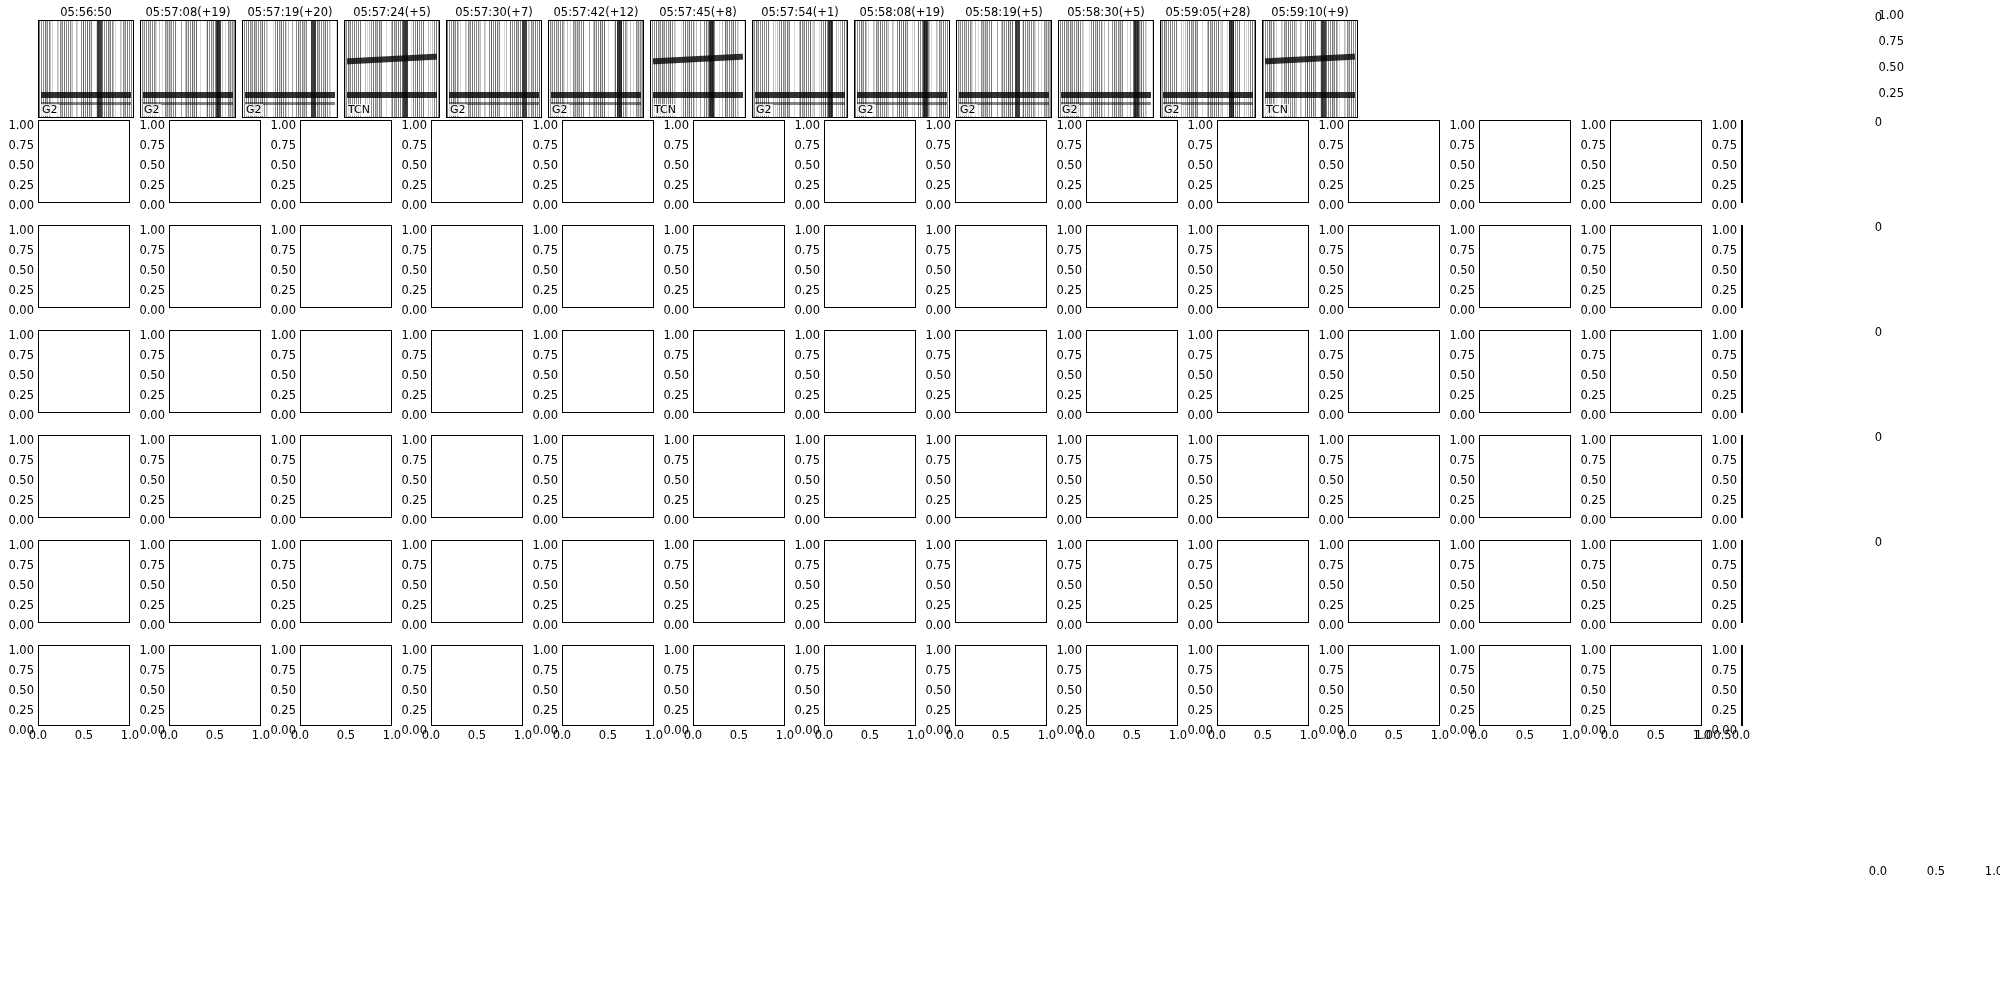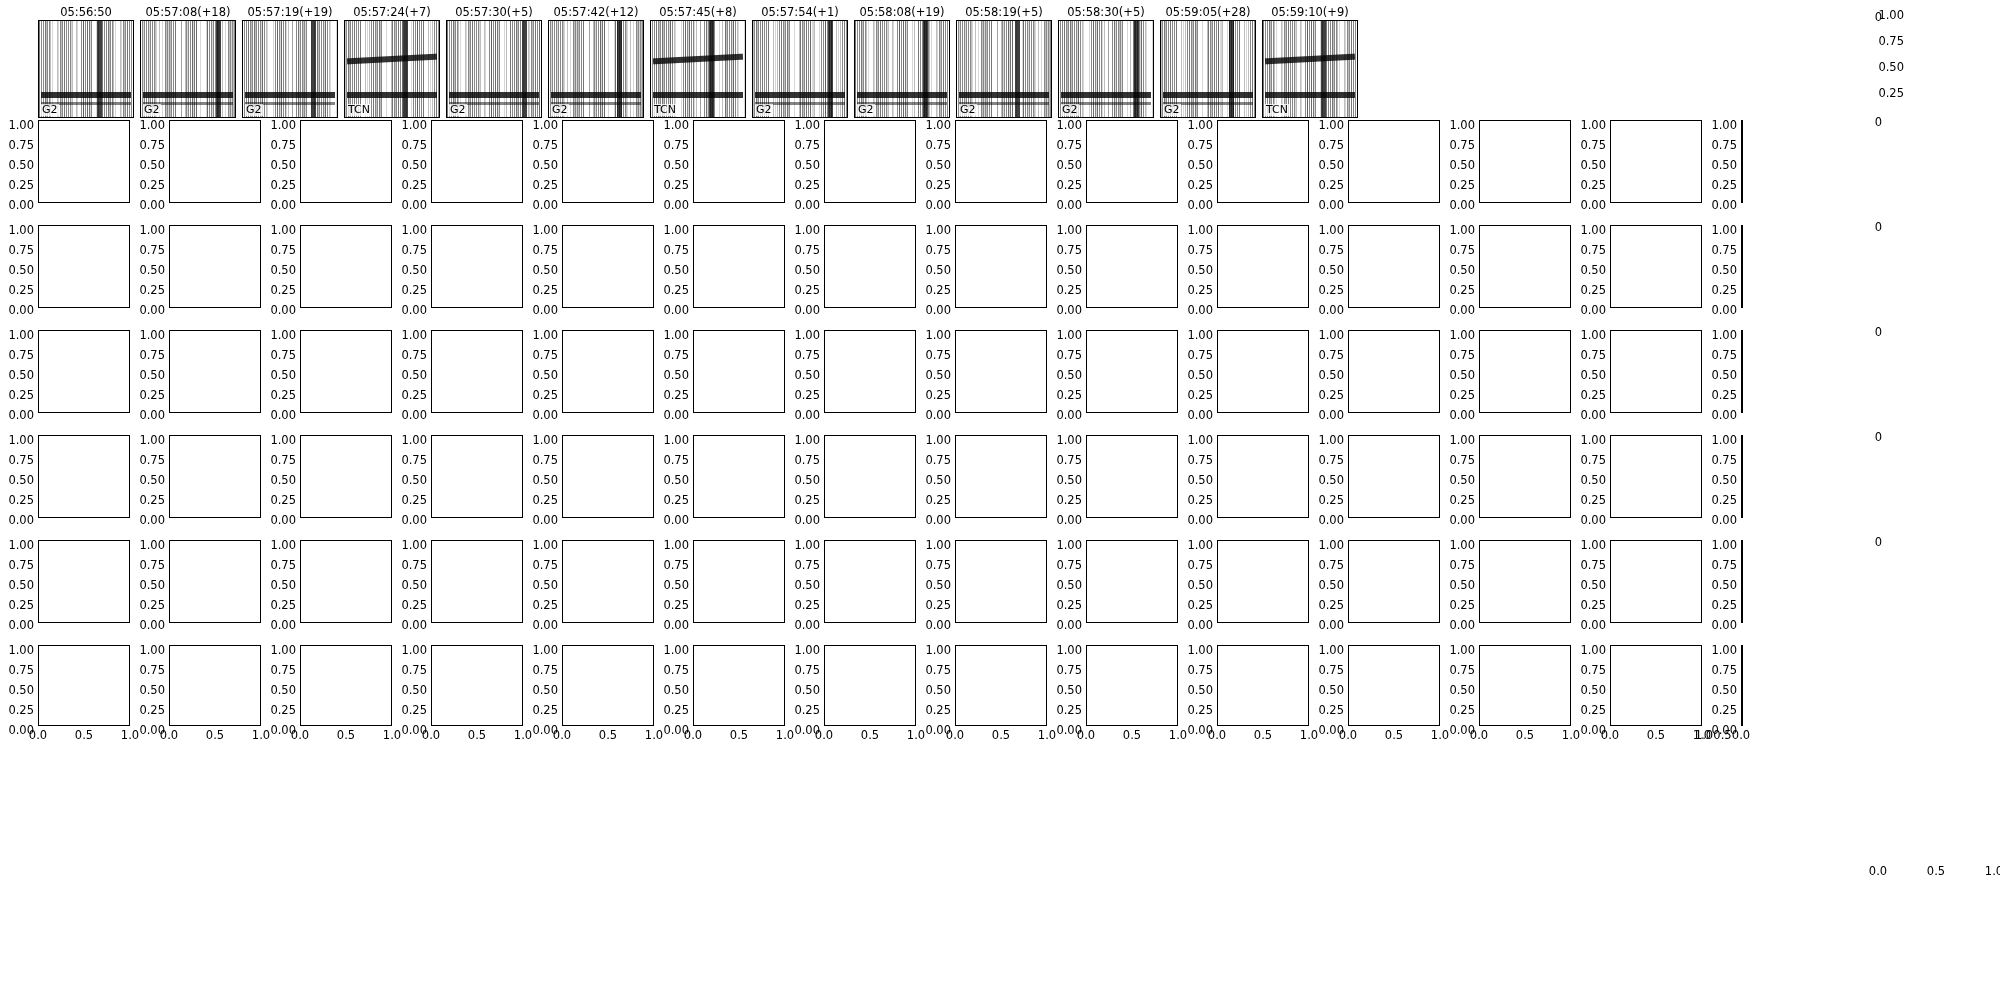--- a/index.html
+++ b/index.html
@@ -192,51 +192,51 @@
         <div class="spec-title">05:56:50</div>
         <div class="spec-box">
           <div class="spec-noise v1"></div>
           <div class="spec-dark-bar" style="left: 62%;"></div>
           <div class="spec-track t-main"></div>
           <div class="spec-track t-low"></div>
           <div class="spec-label">G2</div>
         </div>
       </div>
       <div class="spec-cell">
-        <div class="spec-title">05:57:08(+18)</div>
+        <div class="spec-title">05:57:08(+19)</div>
         <div class="spec-box">
           <div class="spec-noise v2"></div>
           <div class="spec-dark-bar" style="left: 80%;"></div>
           <div class="spec-track t-main"></div>
           <div class="spec-track t-low"></div>
           <div class="spec-label">G2</div>
         </div>
       </div>
       <div class="spec-cell">
-        <div class="spec-title">05:57:19(+19)</div>
+        <div class="spec-title">05:57:19(+20)</div>
         <div class="spec-box">
           <div class="spec-noise v3"></div>
           <div class="spec-dark-bar" style="left: 72%;"></div>
           <div class="spec-track t-main"></div>
           <div class="spec-track t-low"></div>
           <div class="spec-label">G2</div>
         </div>
       </div>
       <div class="spec-cell">
-        <div class="spec-title">05:57:24(+7)</div>
+        <div class="spec-title">05:57:24(+5)</div>
         <div class="spec-box">
           <div class="spec-noise v4"></div>
           <div class="spec-dark-bar" style="left: 62%;"></div>
           <div class="spec-track t-main"></div>
           <div class="spec-track t-up"></div>
           <div class="spec-label">TCN</div>
         </div>
       </div>
       <div class="spec-cell">
-        <div class="spec-title">05:57:30(+5)</div>
+        <div class="spec-title">05:57:30(+7)</div>
         <div class="spec-box">
           <div class="spec-noise v1"></div>
           <div class="spec-dark-bar" style="left: 80%;"></div>
           <div class="spec-track t-main"></div>
           <div class="spec-track t-low"></div>
           <div class="spec-label">G2</div>
         </div>
       </div>
       <div class="spec-cell">
         <div class="spec-title">05:57:42(+12)</div>

